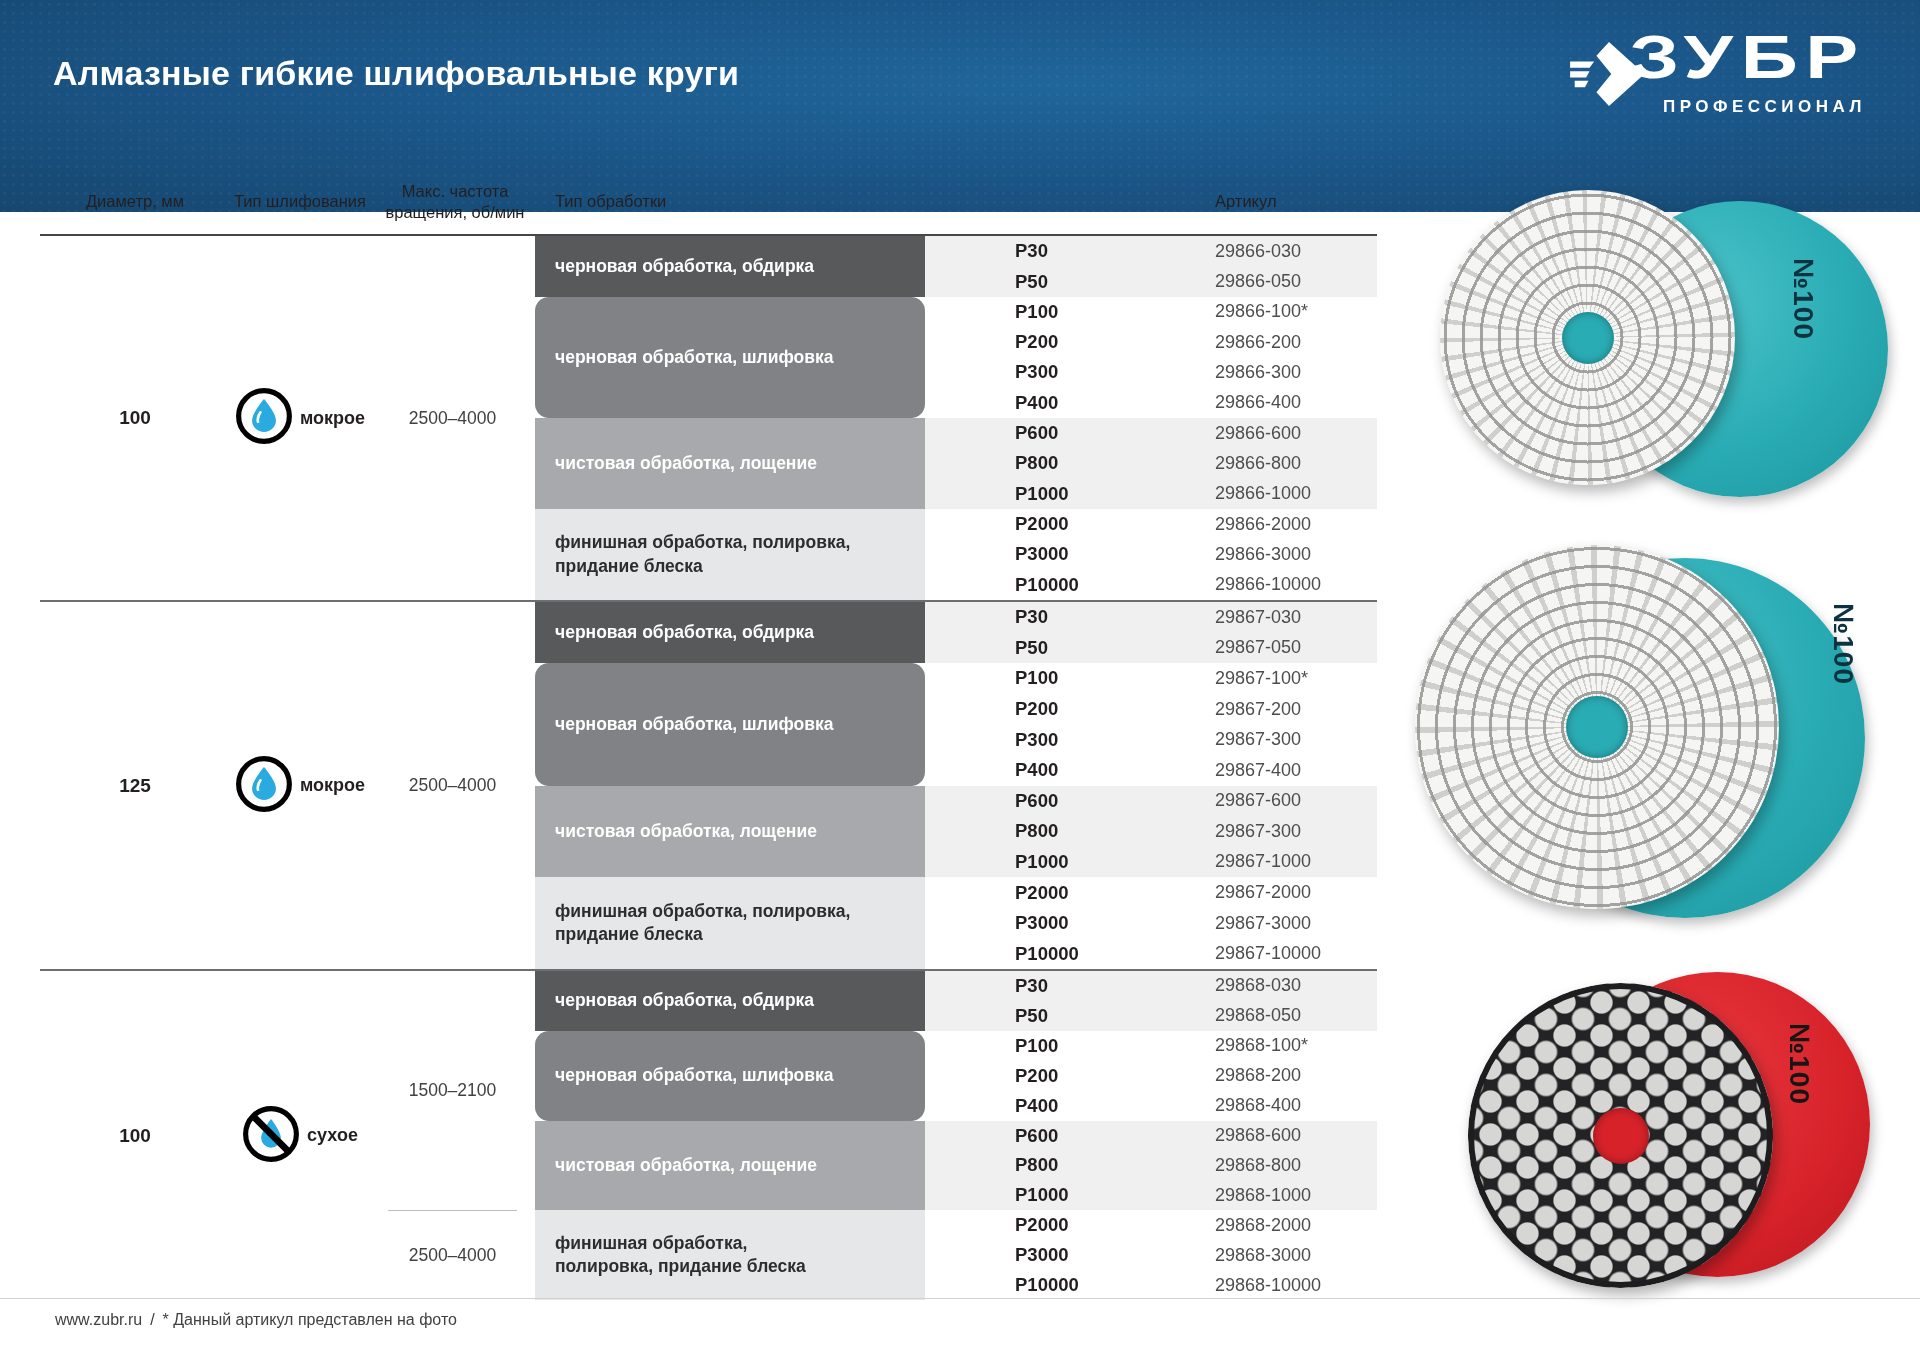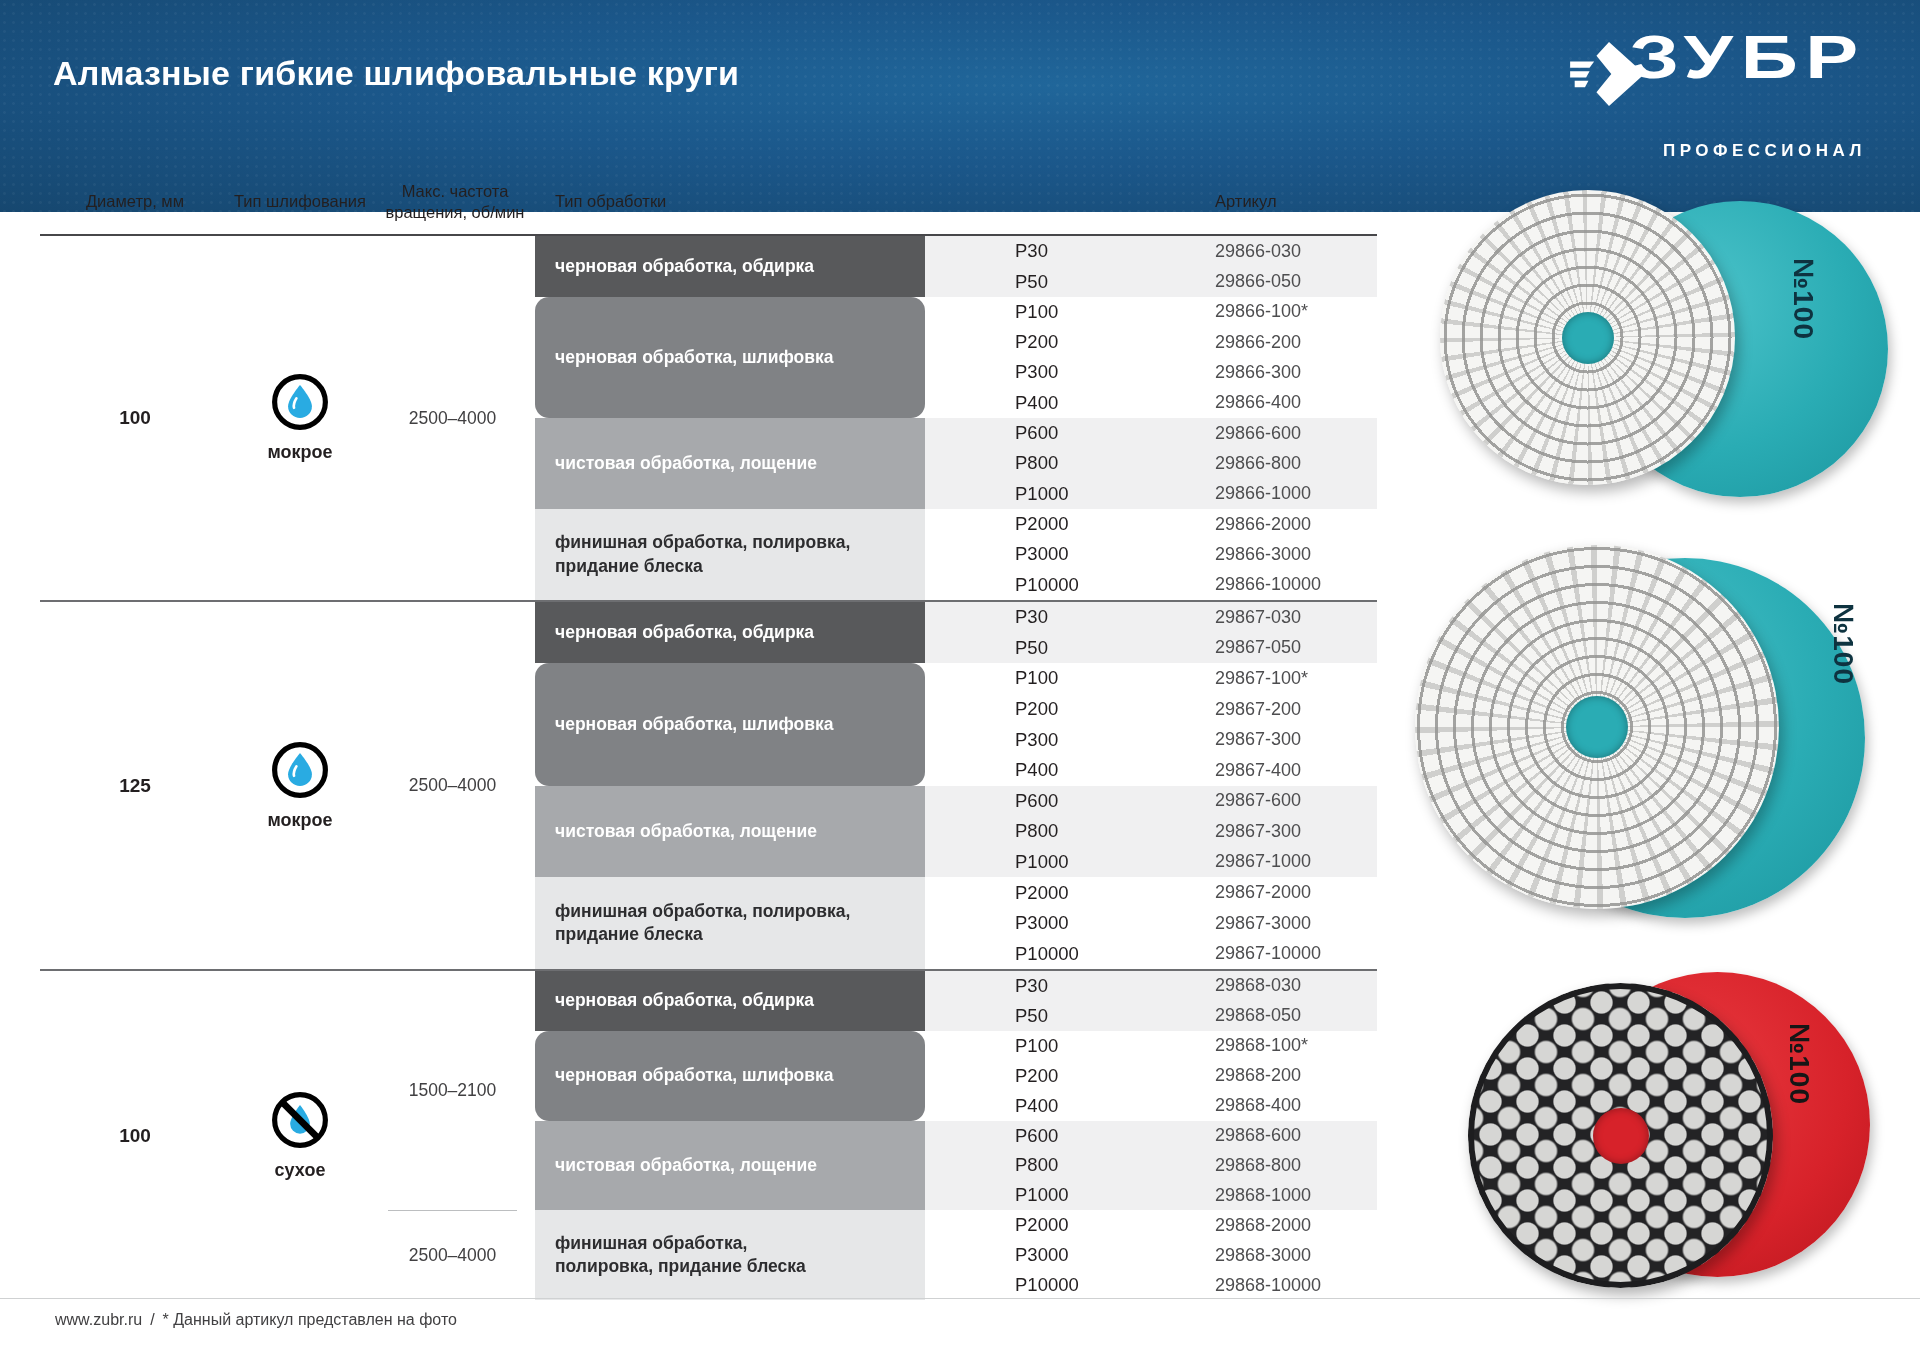--- a/index.html
+++ b/index.html
@@ -9,21 +9,21 @@
   
   .hdr{position:absolute; left:0; top:0; width:1920px; height:212px;
        background: radial-gradient(ellipse at 55% 40%, #20669a 0%, #1b578a 45%, #16476f 100%);}
   .hdr::after{content:""; position:absolute; inset:0;
        background-image: radial-gradient(rgba(255,255,255,.045) 1.2px, transparent 1.6px);
        background-size:9px 9px;}
   .hdr h1{position:absolute; left:53px; top:54px; margin:0; color:#fff;
        font-size:34px; font-weight:bold; letter-spacing:.2px; z-index:2;}
   .logo{position:absolute; right:54px; top:26px; display:flex; align-items:flex-start; gap:14px; z-index:2;}
   .logo-icon{width:80px; height:84px; margin-top:6px;}
-  .logo-txt{display:flex; flex-direction:column; align-items:flex-end;gap:44px;}
+  .logo-txt{display:flex; flex-direction:column; align-items:flex-end;}
   .brand{color:#fff; font-weight:bold; font-size:62px; line-height:1;
          letter-spacing:6px; transform:scaleX(1.28); transform-origin:right center;}
   .brand-sub{color:#fff; font-weight:bold; font-size:17px; letter-spacing:4.5px; margin-top:9px;}
 
   
   .colhead{position:absolute; left:0; top:168px; width:1920px; height:68px;}
   .colhead .rule{position:absolute; left:40px; bottom:0; width:1337px; border-bottom:2px solid #47474a;}
   .ch{position:absolute; top:0; height:100%; display:flex; align-items:center;
       color:#231f20; font-size:16.5px; line-height:1.3;}
   .ch-dia{left:40px; width:190px; justify-content:center;}
@@ -36,21 +36,21 @@
   
   .tbody{position:absolute; left:40px; top:236px; width:1337px;}
   .section{display:flex; position:relative; box-sizing:border-box;}
   .s0{height:364px;}
   .s1{height:369px; border-top:2px solid #6d6e71;}
   .s2{height:331px; border-top:2px solid #6d6e71;}
   .sec-left{flex:0 0 495px; position:relative;}
   .cell-dia{position:absolute; left:0; top:0; bottom:0; width:190px; display:flex;
             align-items:center; justify-content:center; font-weight:bold; font-size:19px; color:#231f20;}
   .cell-type{position:absolute; left:190px; width:140px; top:0; bottom:0; display:flex;
-             flex-direction:column; align-items:center; justify-content:center; gap:7px;}
+             flex-direction:row; align-items:center; justify-content:center; gap:7px;}
   .gt-label{font-weight:bold; font-size:18px; color:#231f20;}
   .cell-rpm{position:absolute; left:330px; width:165px; top:0; bottom:0; display:flex;
             align-items:center; justify-content:center; font-size:17.5px; color:#414042;}
   .cell-rpm.split{flex-direction:column; align-items:stretch; justify-content:flex-start;}
   .rpm-a{flex:8 0 0; display:flex; align-items:center; justify-content:center;}
   .rpm-b{flex:3 0 0; display:flex; align-items:center; justify-content:center;}
   .rpm-div{border-top:1px solid #bcbec0; margin:0 18px;}
 
   .sec-groups{flex:1; display:flex; flex-direction:column;}
   .group{display:flex; flex-basis:0; min-height:0;}
@@ -59,21 +59,21 @@
            line-height:1.32; white-space:pre-line;}
   .t0{background:#58595b; color:#fff;}
   .t1{background:#808285; color:#fff;border-radius:14px;}
   .t2{background:#a7a9ac; color:#fff;}
   .t3{background:#e6e7e8; color:#2d2d2f;}
   .g-rows{flex:1; display:flex; flex-direction:column;}
   .z-gray{background:#f0f0f1;}
   .z-white{background:#ffffff;}
   .row{flex:1; display:flex; align-items:center;}
   .grit{flex:0 0 255px; box-sizing:border-box; padding-left:90px;
-        font-weight:normal; font-size:18.5px; color:#231f20;}
+        font-weight:bold; font-size:18.5px; color:#231f20;}
   .art{padding-left:35px; font-size:18px; color:#4d4d4f;}
 
   
   .disc{position:absolute; border-radius:50%;}
   .disc-teal{background:radial-gradient(circle at 36% 34%, #4cc3ca 0%, #2aacb4 55%, #1b959e 100%);
              box-shadow:3px 6px 12px rgba(0,0,0,.25);}
   .disc-red{background:radial-gradient(circle at 40% 36%, #ea3a40 0%, #d7222a 60%, #b8161d 100%);
             box-shadow:3px 6px 12px rgba(0,0,0,.25);}
   .disc-white{background:
       repeating-radial-gradient(circle at 50% 50%, rgba(158,158,156,0) 0 15px, rgba(148,148,146,.85) 15px 18px),

